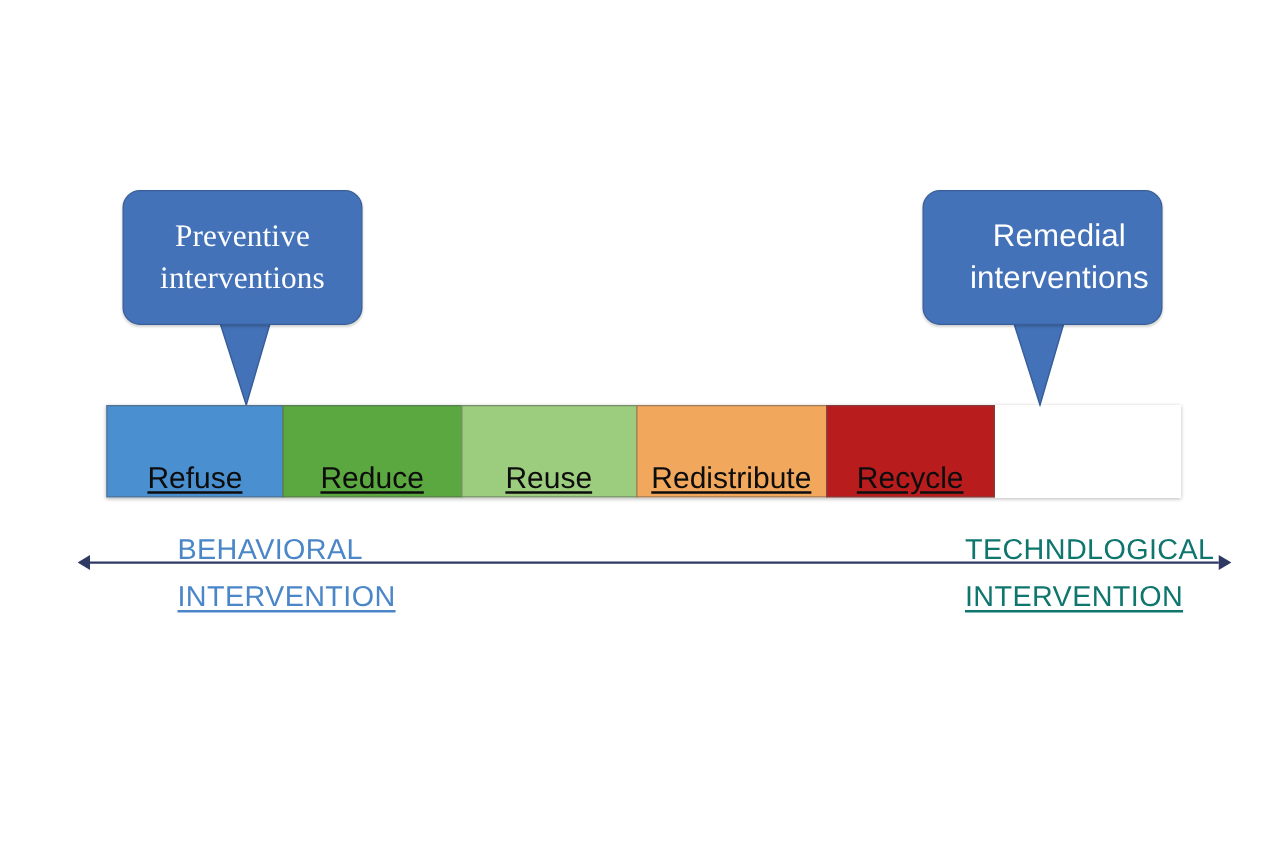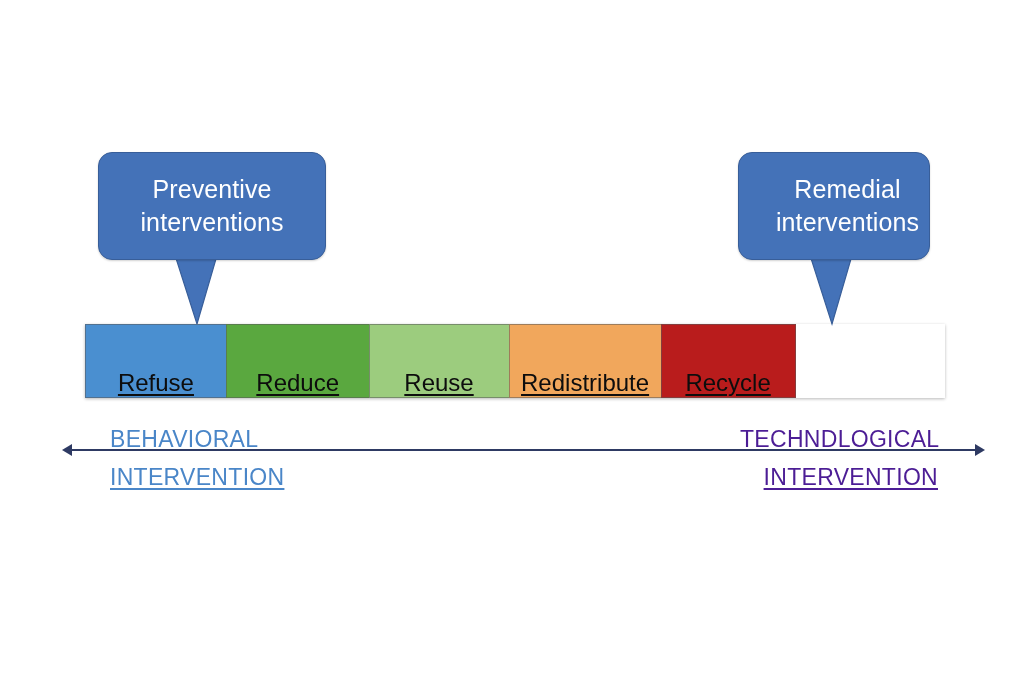--- a/index.html
+++ b/index.html
@@ -34,21 +34,21 @@
     font-size: 25px;
     line-height: 1.32;
     letter-spacing: 0.1px;
     box-shadow: 0 1px 2px rgba(0,0,0,0.18);
     z-index: 3;
   }
   .callout-text {
     padding: 0 10px;
     white-space: pre-line;
   }
-  #callout-left  { left: 98px;  top: 152px; width: 228px; height: 108px; }
+  #callout-left  { left: 98px;  top: 152px; width: 192px; height: 108px; font-family: Liberation Serif, serif; }
   #callout-right { left: 738px; top: 152px; width: 192px; height: 108px; }
 
   
   .callout-tail {
     position: absolute;
     z-index: 2;
   }
   #tail-left  { left: 160px; top: 252px; width: 80px; height: 74px; }
   #tail-right { left: 795px; top: 252px; width: 80px; height: 74px; }
 
@@ -95,21 +95,21 @@
     color: #4a86c8;
     font-size: 23px;
     line-height: 38px;
     letter-spacing: 0.3px;
     white-space: nowrap;
     z-index: 3;
   }
   .axis-label .line2 { text-decoration: underline; text-underline-offset: 3px; }
   #axis-label-left  { left: 110px; top: 420px; text-align: left; }
   #axis-label-right { left: 740px; top: 420px; text-align: right; width: 198px; }
-  .axis-line-break { display: block; }
+  .axis-line-break { display: block; margin-left: 32px; }
 </style>
 </head>
 <body>
 
 <div id="canvas">
 
   <div class="callout" id="callout-left" style="background: rgb(68, 114, 184);">
     <span class="callout-text">Preventive
 interventions</span>
   </div>
@@ -153,18 +153,18 @@
       </marker>
     </defs>
     <line x1="16" y1="14" x2="919" y2="14" stroke="#2e3a63" stroke-width="1.8" marker-start="url(#arrow-left)" marker-end="url(#arrow-right)"></line>
   </svg>
 
   <div class="axis-label" id="axis-label-left" style="color: rgb(74, 134, 200);">
     <span class="axis-line-break">BEHAVIORAL</span>
     <span class="axis-line-break line2">INTERVENTION</span>
   </div>
 
-  <div class="axis-label" id="axis-label-right" style="color: #4c1d95; text-align: right;">
+  <div class="axis-label" id="axis-label-right" style="color: #0f766e; text-align: right;">
     <span class="axis-line-break">TECHNDLOGICAL</span>
     <span class="axis-line-break line2">INTERVENTION</span>
   </div>
 
 </div>
 
 </body></html>

